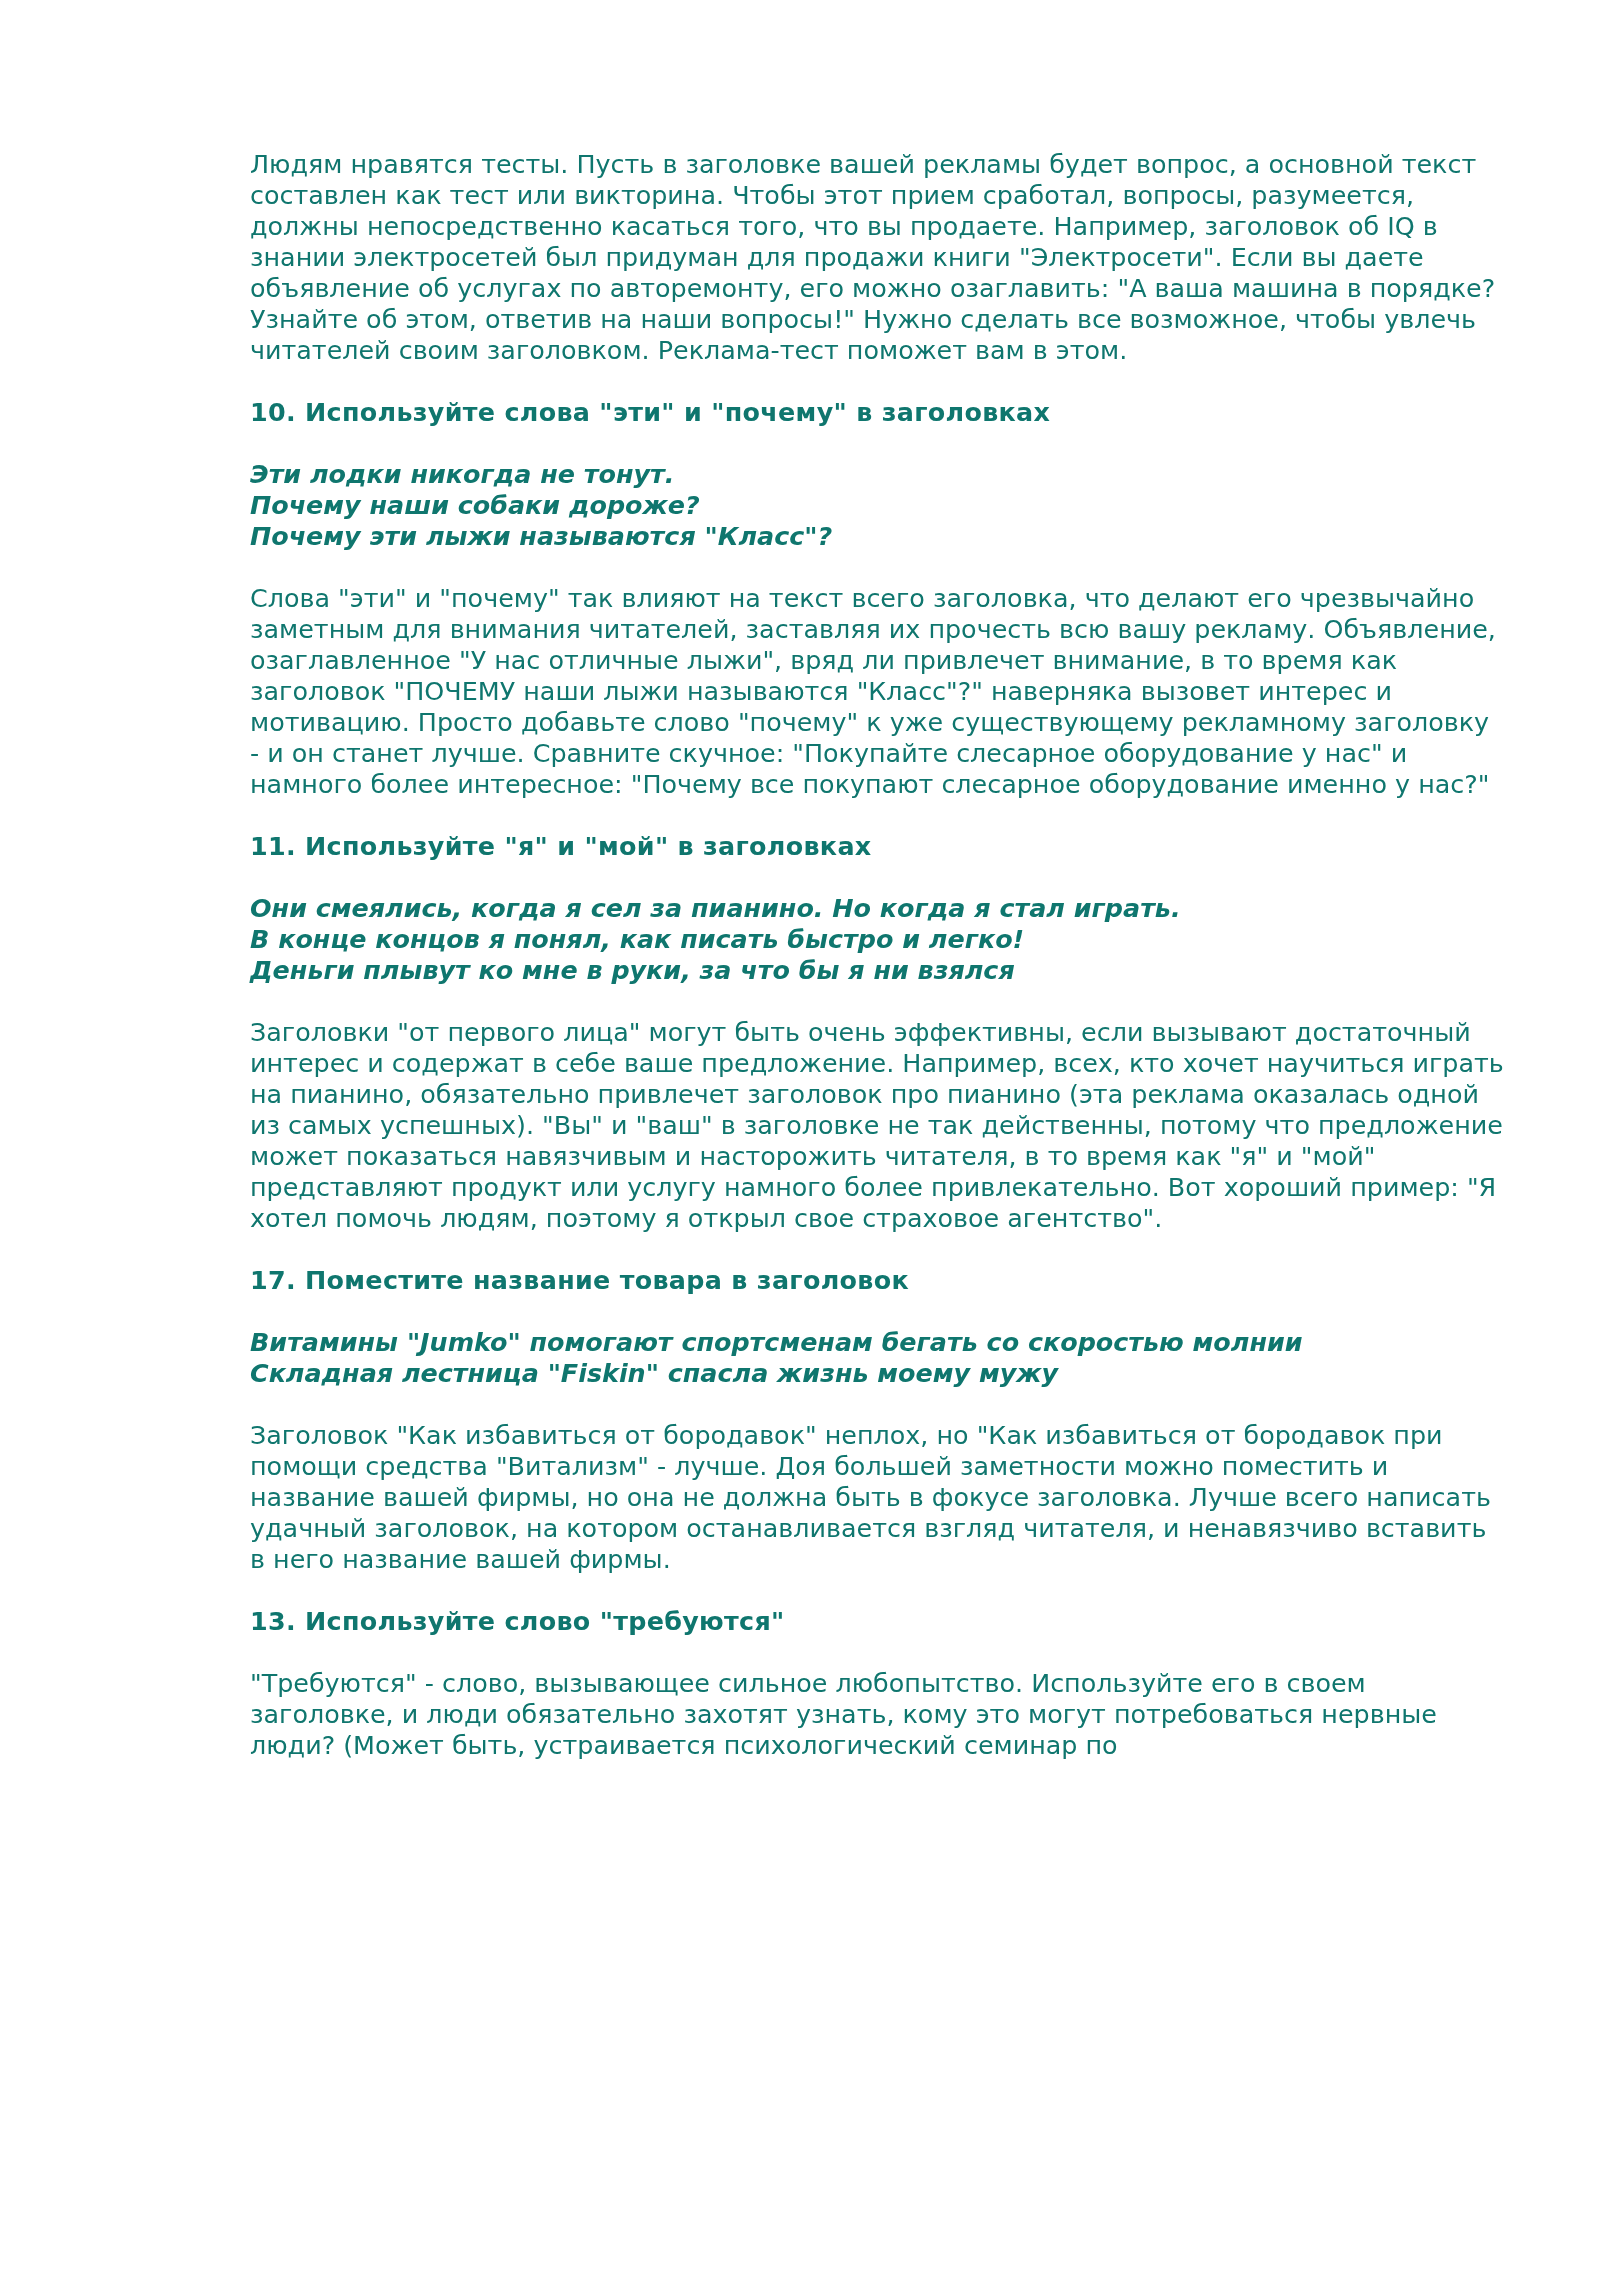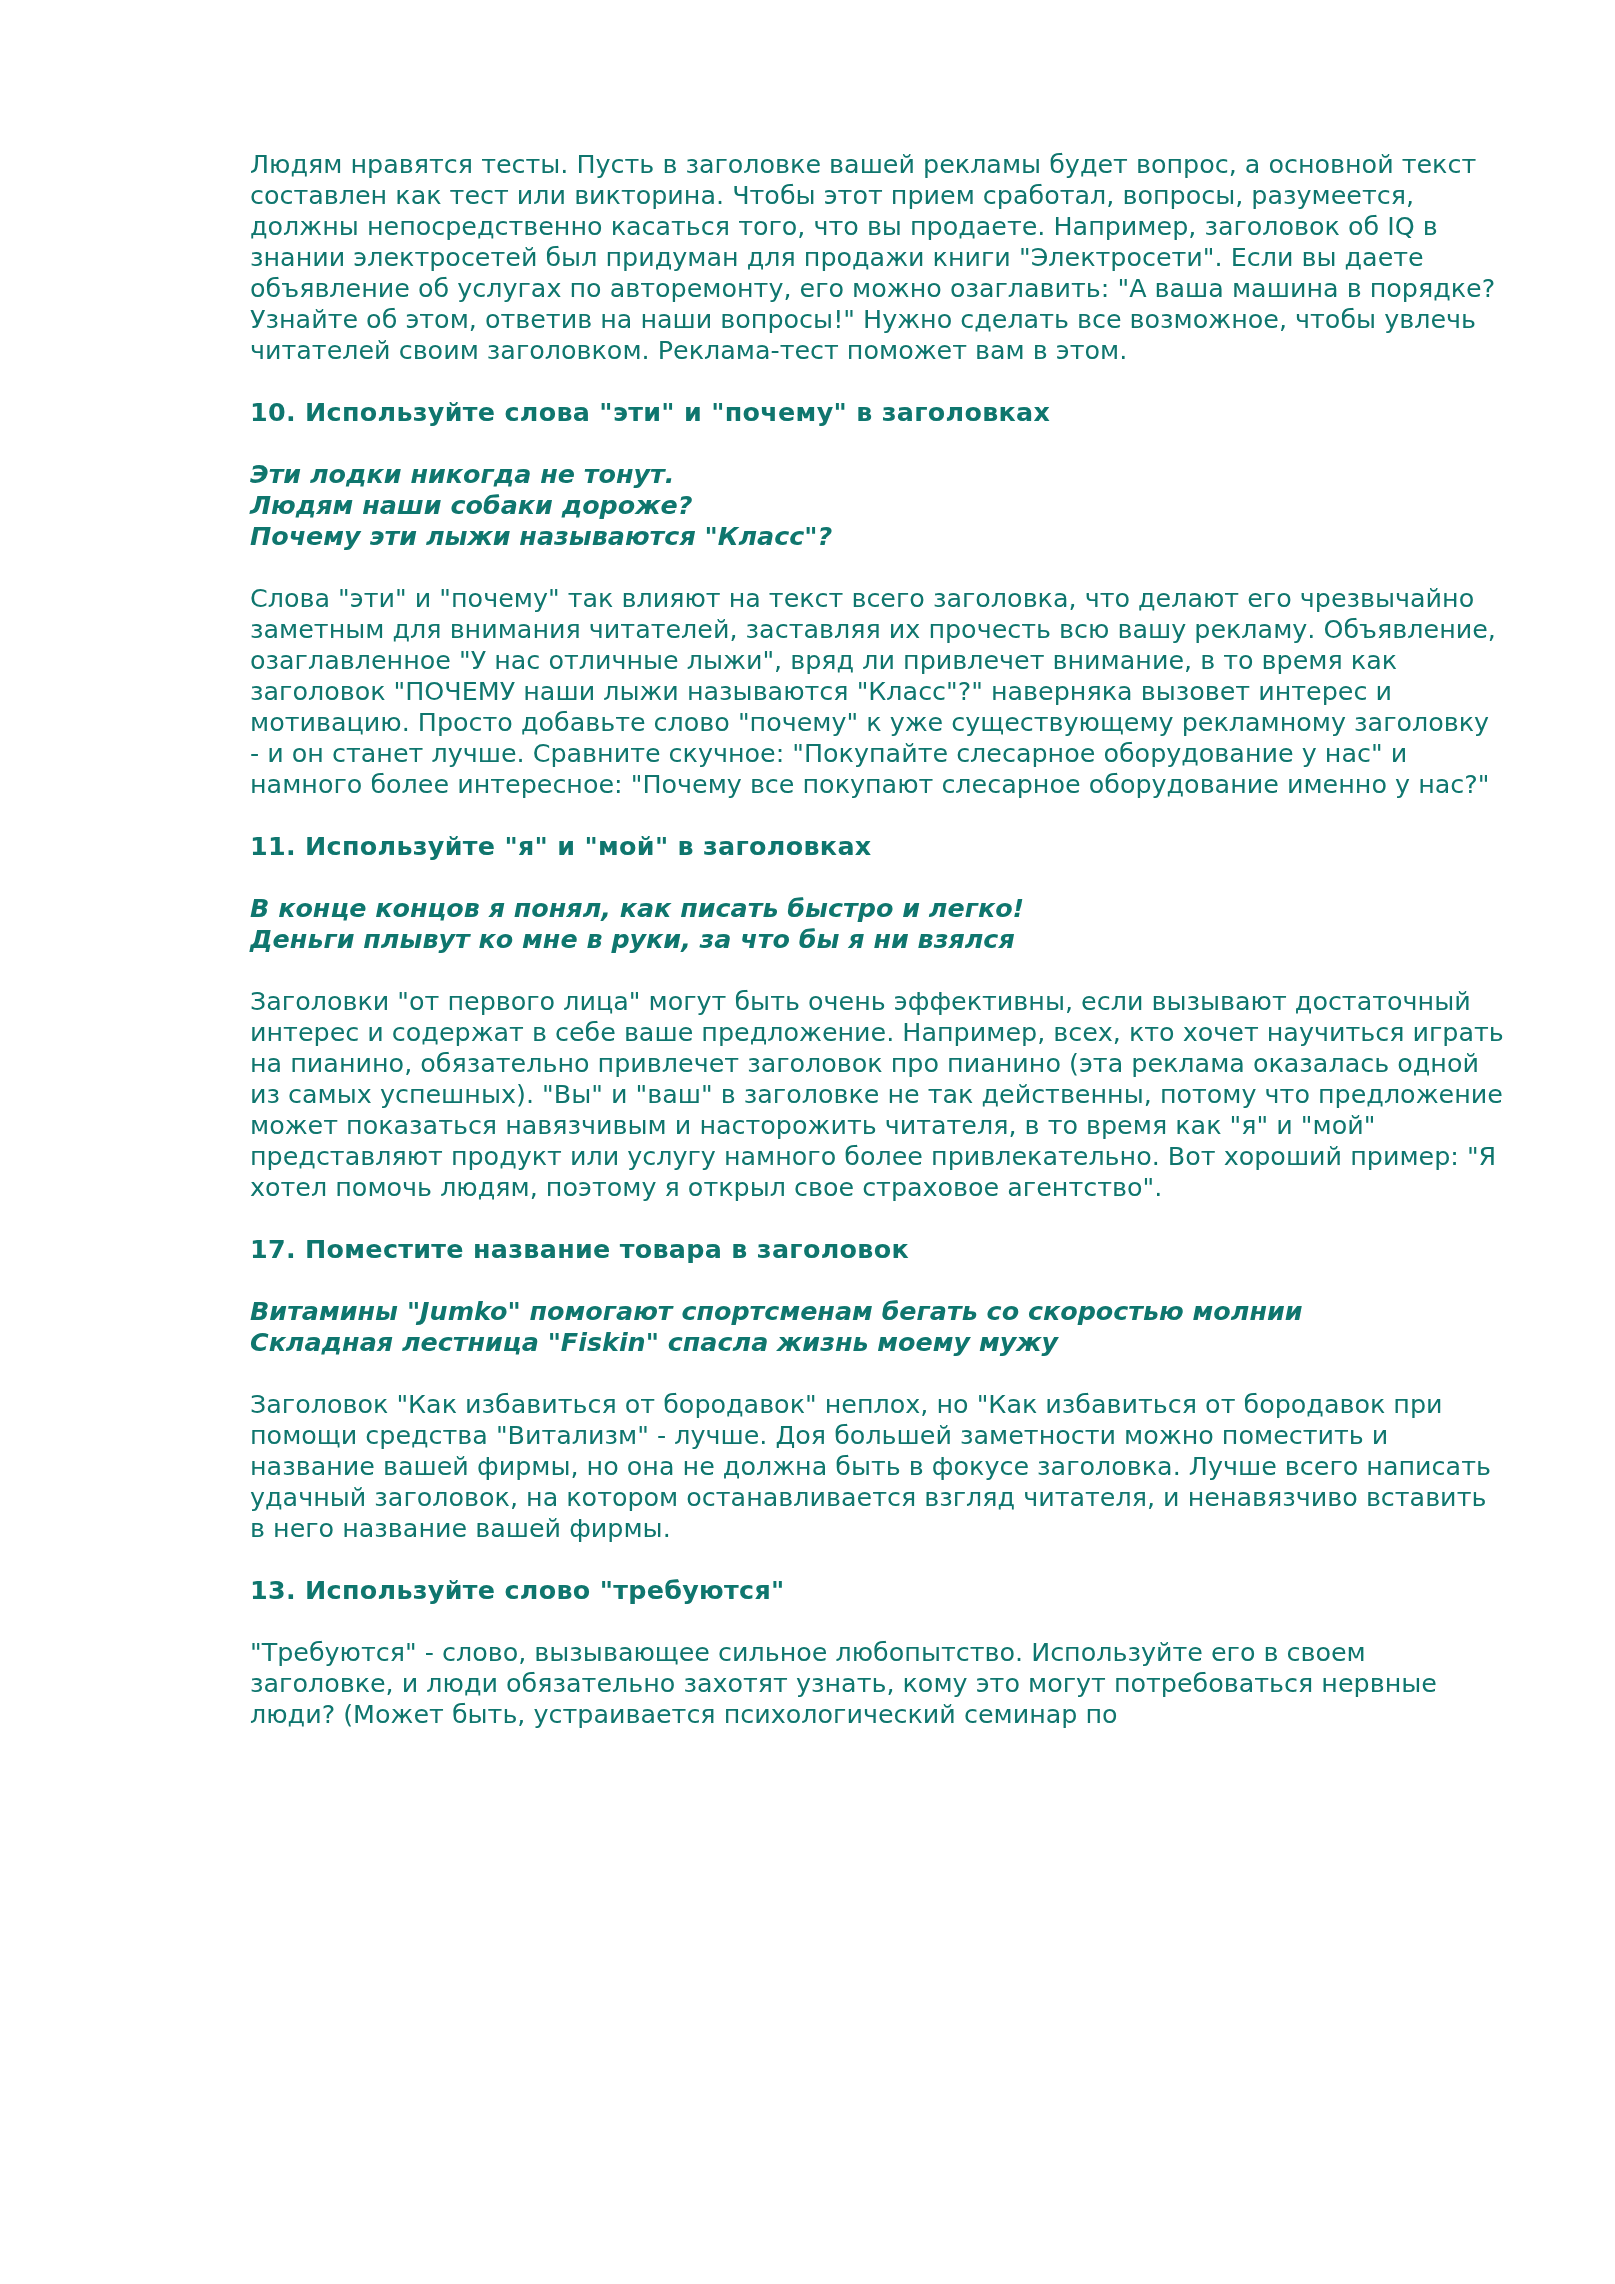--- a/index.html
+++ b/index.html
@@ -46,27 +46,28 @@
 </head>
 <body>
 
 <div class="page">
 
   <p class="body-para">Людям нравятся тесты. Пусть в заголовке вашей рекламы будет вопрос, а основной текст составлен как тест или викторина. Чтобы этот прием сработал, вопросы, разумеется, должны непосредственно касаться того, что вы продаете. Например, заголовок об IQ в знании электросетей был придуман для продажи книги "Электросети". Если вы даете объявление об услугах по авторемонту, его можно озаглавить: "А ваша машина в порядке? Узнайте об этом, ответив на наши вопросы!" Нужно сделать все возможное, чтобы увлечь читателей своим заголовком. Реклама-тест поможет вам в этом.</p>
 
   <h2 class="section-heading">10. Используйте слова "эти" и "почему" в заголовках</h2>
   <div class="examples">
     <p>Эти лодки никогда не тонут.</p>
-    <p>Людям наши собаки дороже?</p>
+    <p>Почему наши собаки дороже?</p>
     <p>Почему эти лыжи называются "Класс"?</p>
   </div>
   <p class="body-para">Слова "эти" и "почему" так влияют на текст всего заголовка, что делают его чрезвычайно заметным для внимания читателей, заставляя их прочесть всю вашу рекламу. Объявление, озаглавленное "У нас отличные лыжи", вряд ли привлечет внимание, в то время как заголовок "ПОЧЕМУ наши лыжи называются "Класс"?" наверняка вызовет интерес и мотивацию. Просто добавьте слово "почему" к уже существующему рекламному заголовку - и он станет лучше. Сравните скучное: "Покупайте слесарное оборудование у нас" и намного более интересное: "Почему все покупают слесарное оборудование именно у нас?"</p>
 
   <h2 class="section-heading">11. Используйте "я" и "мой" в заголовках</h2>
   <div class="examples">
+    <p>Они смеялись, когда я сел за пианино. Но когда я стал играть.</p>
     <p>В конце концов я понял, как писать быстро и легко!</p>
     <p>Деньги плывут ко мне в руки, за что бы я ни взялся</p>
   </div>
   <p class="body-para">Заголовки "от первого лица" могут быть очень эффективны, если вызывают достаточный интерес и содержат в себе ваше предложение. Например, всех, кто хочет научиться играть на пианино, обязательно привлечет заголовок про пианино (эта реклама оказалась одной из самых успешных). "Вы" и "ваш" в заголовке не так действенны, потому что предложение может показаться навязчивым и насторожить читателя, в то время как "я" и "мой" представляют продукт или услугу намного более привлекательно. Вот хороший пример: "Я хотел помочь людям, поэтому я открыл свое страховое агентство".</p>
 
   <h2 class="section-heading">17. Поместите название товара в заголовок</h2>
   <div class="examples">
     <p>Витамины "Jumko" помогают спортсменам бегать со скоростью молнии</p>
     <p>Складная лестница "Fiskin" спасла жизнь моему мужу</p>
   </div>

